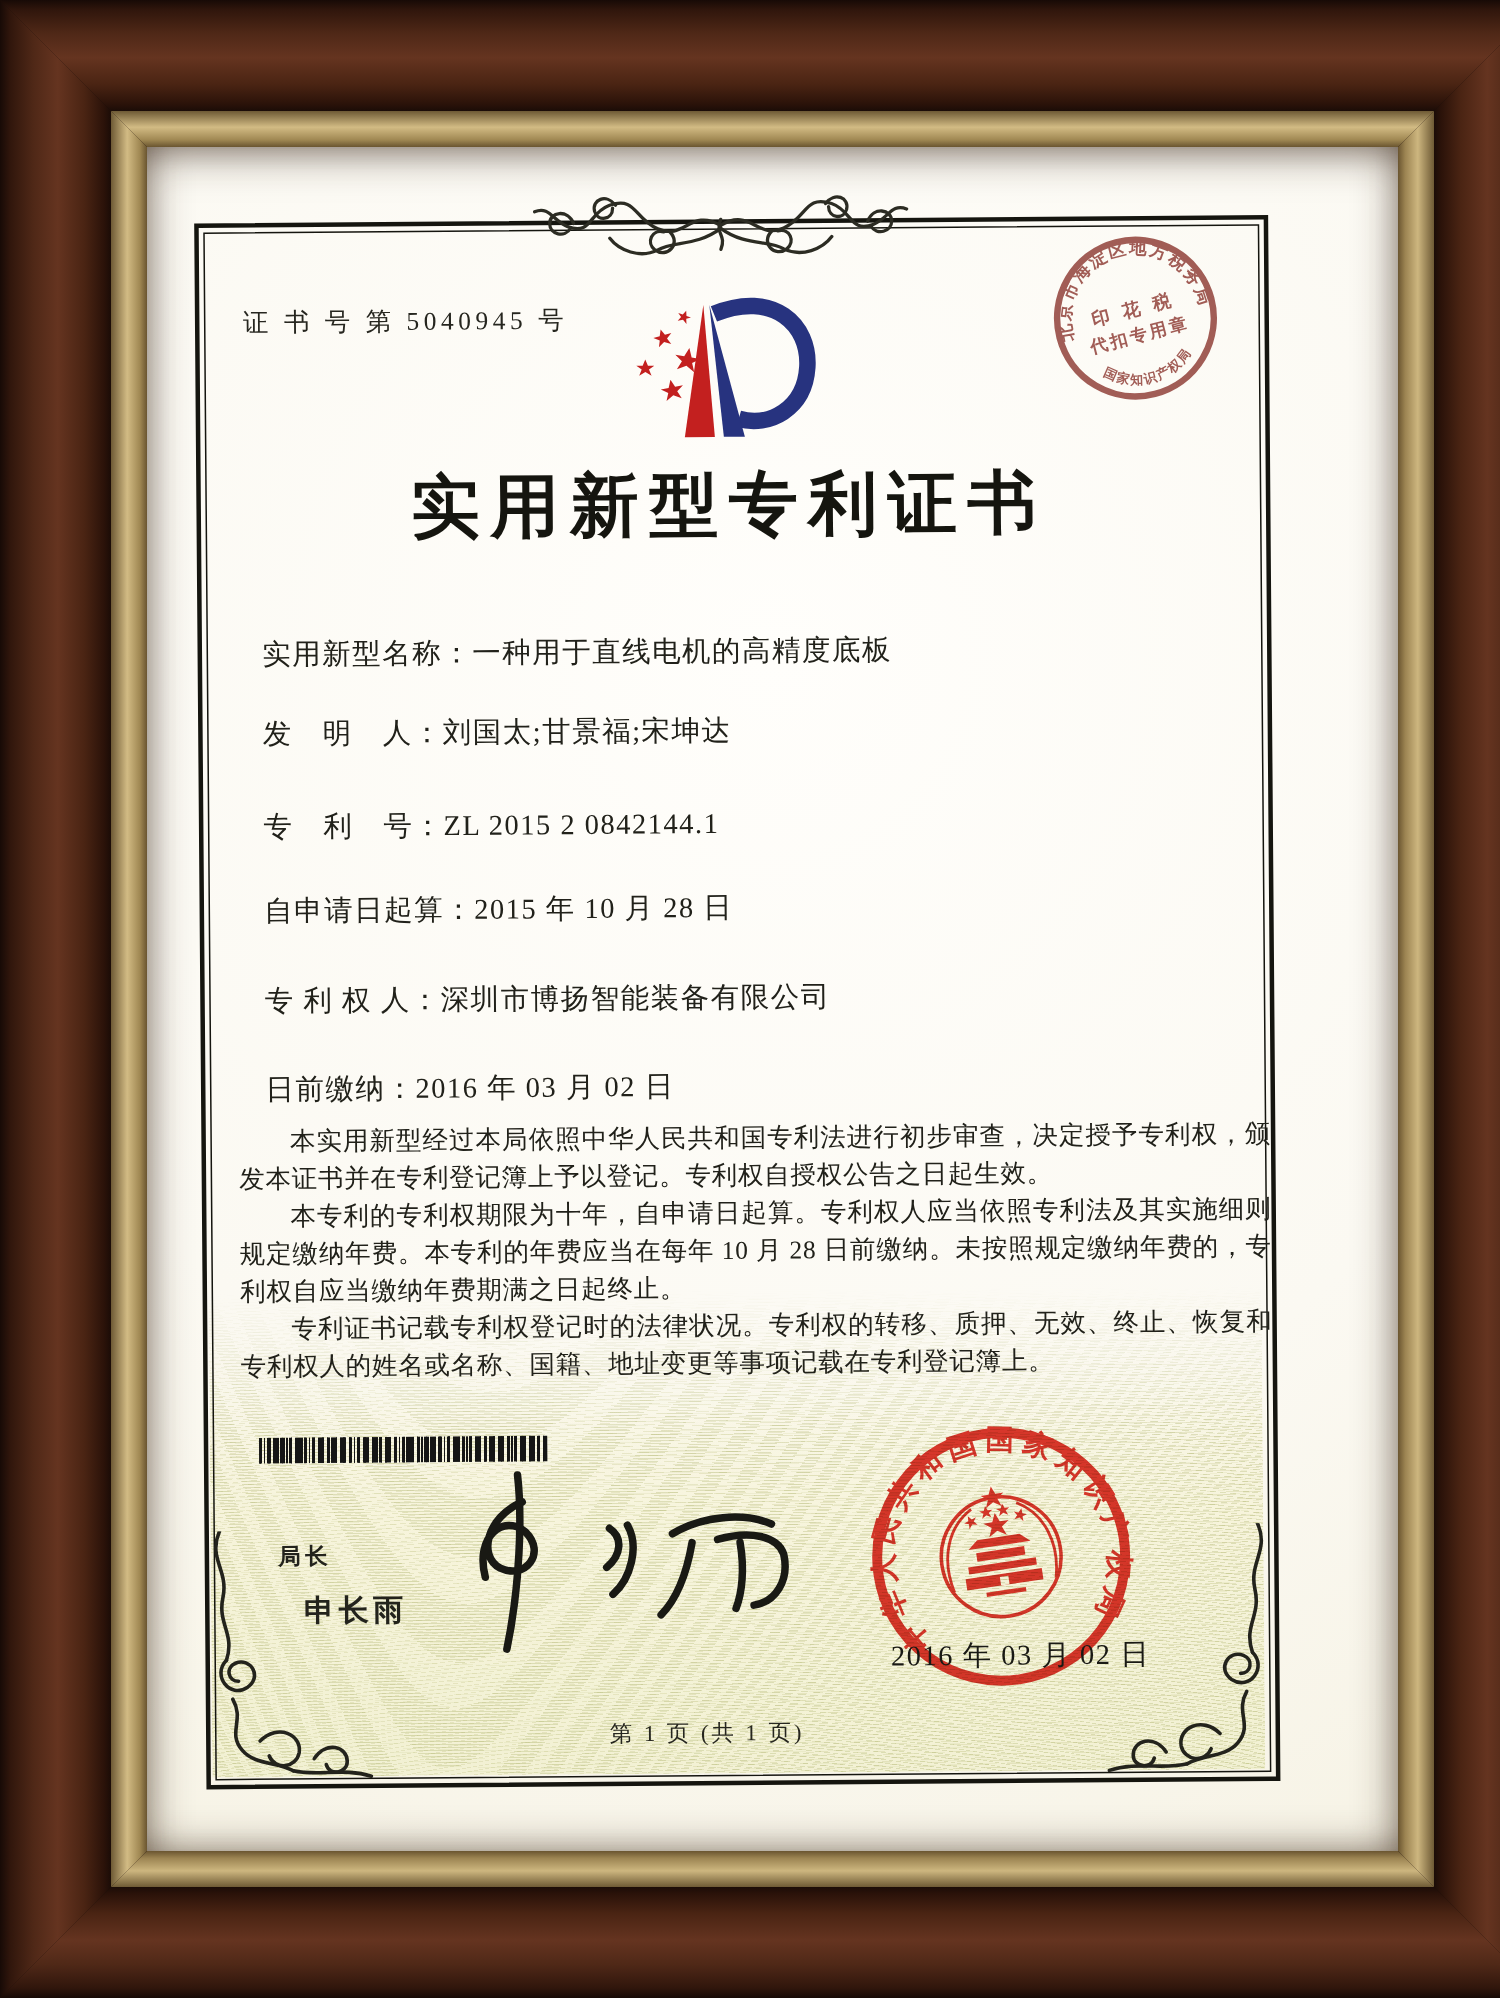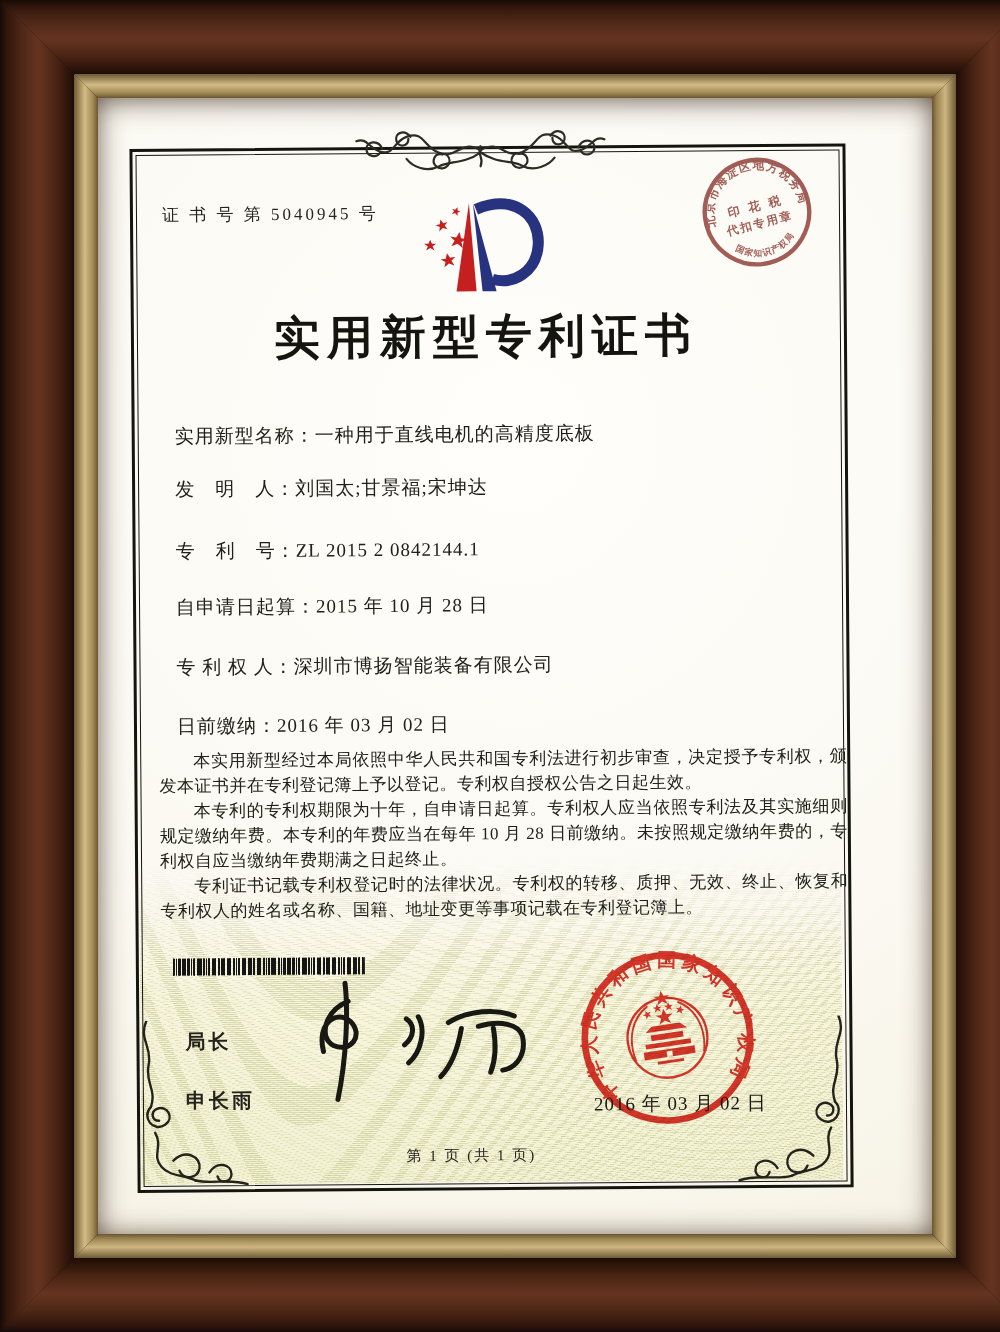--- a/index.html
+++ b/index.html
@@ -57,24 +57,24 @@
     font-size:46px;font-weight:700;letter-spacing:7px;color:#15150f;}
   .field{position:absolute;left:176px;font-size:19px;letter-spacing:1px;color:#21211a;white-space:nowrap;}
   .paras{position:absolute;left:158px;top:746px;width:688px;font-size:17px;line-height:25px;
     text-align:justify;color:#21211a;letter-spacing:.5px;}
   .paras p{margin:0;text-indent:2em;}
   .barcode{position:absolute;left:170px;top:956px;width:192px;height:17px;
     background:
       repeating-linear-gradient(90deg,#151515 0 2px,transparent 2px 5px),
       repeating-linear-gradient(90deg,#151515 0 1px,transparent 1px 7px),
       repeating-linear-gradient(90deg,#151515 0 1px,transparent 1px 3px);}
-  .signer-title{position:absolute;left:182px;top:1026px;font-size:20px;letter-spacing:3px;
+  .signer-title{position:absolute;left:182px;top:1026px;font-size:15px;letter-spacing:3px;
     font-family:"Liberation Sans","DejaVu Sans",sans-serif;font-weight:600;color:#23231c;}
-  .signer-name{position:absolute;left:182px;top:1058px;font-size:20px;letter-spacing:3px;
-    font-family:"Liberation Sans","DejaVu Sans",sans-serif;font-weight:600;color:#23231c;margin-top:27px;}
+  .signer-name{position:absolute;left:199px;top:1058px;font-size:20px;letter-spacing:3px;
+    font-family:"Liberation Sans","DejaVu Sans",sans-serif;font-weight:600;color:#23231c;}
   .signature{position:absolute;left:285px;top:970px;width:250px;height:135px;}
   .tax-stamp{position:absolute;left:702px;top:156px;width:116px;height:116px;
     transform:rotate(-14deg);opacity:.82;}
   .red-seal{position:absolute;left:569px;top:944px;width:190px;height:190px;
     transform:rotate(-8deg);opacity:.93;mix-blend-mode:multiply;}
   .seal-date{position:absolute;left:590px;top:1092px;font-size:19px;letter-spacing:1px;color:#191914;}
   .footer{position:absolute;left:127px;top:1146px;width:680px;text-align:center;
     font-size:15px;letter-spacing:2px;color:#26261f;}
   .logo{position:absolute;left:415px;top:195px;width:145px;height:105px;}
   .dragon{position:absolute;left:358px;top:120px;width:252px;height:62px;}

